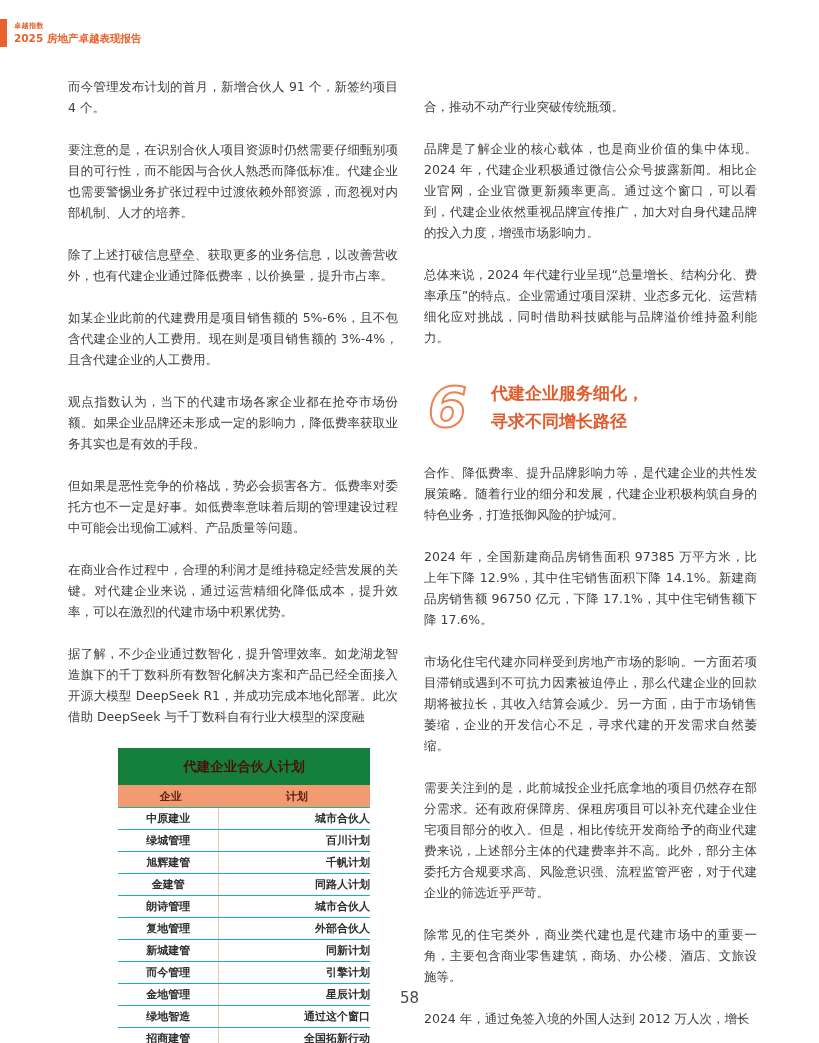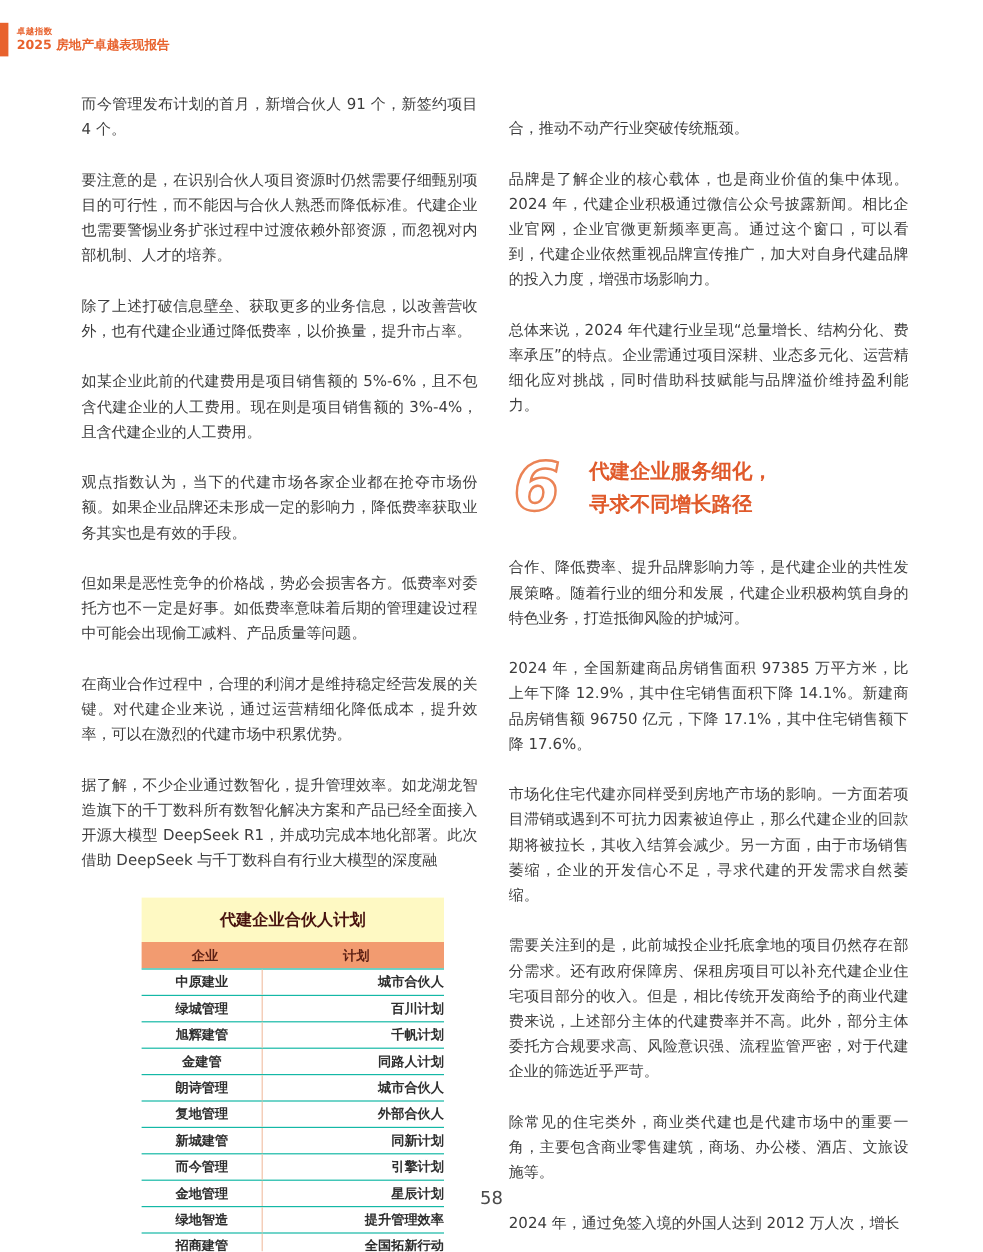--- a/index.html
+++ b/index.html
@@ -14,21 +14,21 @@
   .brand-small { font-size:7px; font-weight:bold; color:#E8622D; letter-spacing:0.5px; line-height:9px; }
   .brand-title { font-size:10.5px; font-weight:bold; color:#E8622D; line-height:13px; margin-top:1px; }
   
   .col { position:absolute; top:76px; }
   .col-left  { left:68px;  width:330px; }
   .col-right { left:424px; width:333px;margin-top:20px; }
   .col p { margin:0 0 21px 0; font-size:12.5px; line-height:21px; text-align:justify; }
   
   .ptable { width:252px; margin:13px 0 0 50px; font-size:11px;
             border-bottom:1px solid #F0C0A6; }
-  .t-title { background:#fef9c3; color:#47120E; font-weight:bold; font-size:13.5px;
+  .t-title { background:#15803d; color:#47120E; font-weight:bold; font-size:13.5px;
              text-align:center; padding:10px 16px 9px; }
   .t-head { display:flex; background:#F29B70; color:#5C2014; font-weight:bold; }
   .t-head > div { padding:4px 12px 3px; text-align:center; }
   .t-head > div:first-child { width:40%; }
   .t-head > div:last-child  { width:60%; }
   .t-row { display:flex; border-top:1px solid #14b8a6; color:#2e2e2e; font-weight:bold; background:#fff; }
   .t-row > div { padding:3px 0; text-align:center; }
   .t-row > div:first-child { width:40%; border-right:1px solid #F2C3A9; }
   .t-row > div:last-child  { width:60%;text-align:right; }
   
@@ -102,21 +102,21 @@
       <div class="t-row">
         <div>而今管理</div>
         <div>引擎计划</div>
       </div>
       <div class="t-row">
         <div>金地管理</div>
         <div>星辰计划</div>
       </div>
       <div class="t-row">
         <div>绿地智造</div>
-        <div>提升管理效率</div>
+        <div>通过这个窗口</div>
       </div>
       <div class="t-row">
         <div>招商建管</div>
         <div>全国拓新行动</div>
       </div>
 
     </div>
   </div>
 
   <div class="col col-right">

